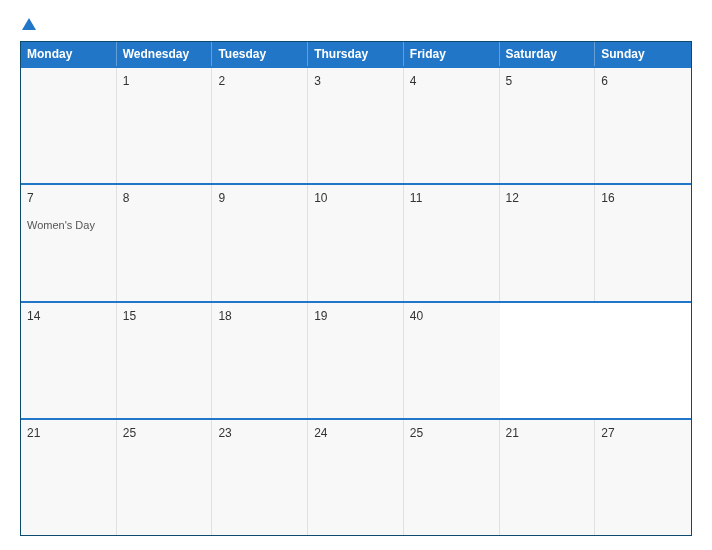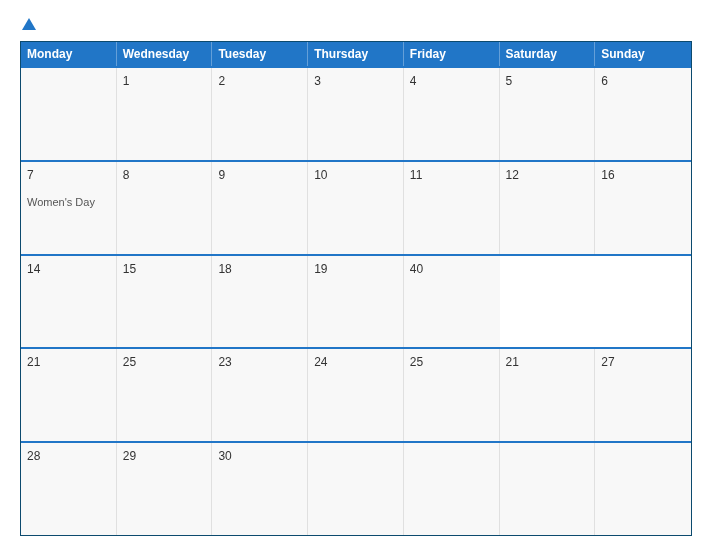--- a/index.html
+++ b/index.html
@@ -228,29 +228,14 @@
         <div class="day-cell">
           <div class="day-number">25</div>
         </div>
         <div class="day-cell">
           <div class="day-number">21</div>
         </div>
         <div class="day-cell">
           <div class="day-number">27</div>
         </div>
       </div>
-      <div class="week-row">
-        <div class="day-cell">
-          <div class="day-number">28</div>
-        </div>
-        <div class="day-cell">
-          <div class="day-number">29</div>
-        </div>
-        <div class="day-cell">
-          <div class="day-number">30</div>
-        </div>
-        <div class="day-cell empty"></div>
-        <div class="day-cell empty"></div>
-        <div class="day-cell empty"></div>
-        <div class="day-cell empty"></div>
-      </div>
     </div>
 </div>
 
 </body></html>

